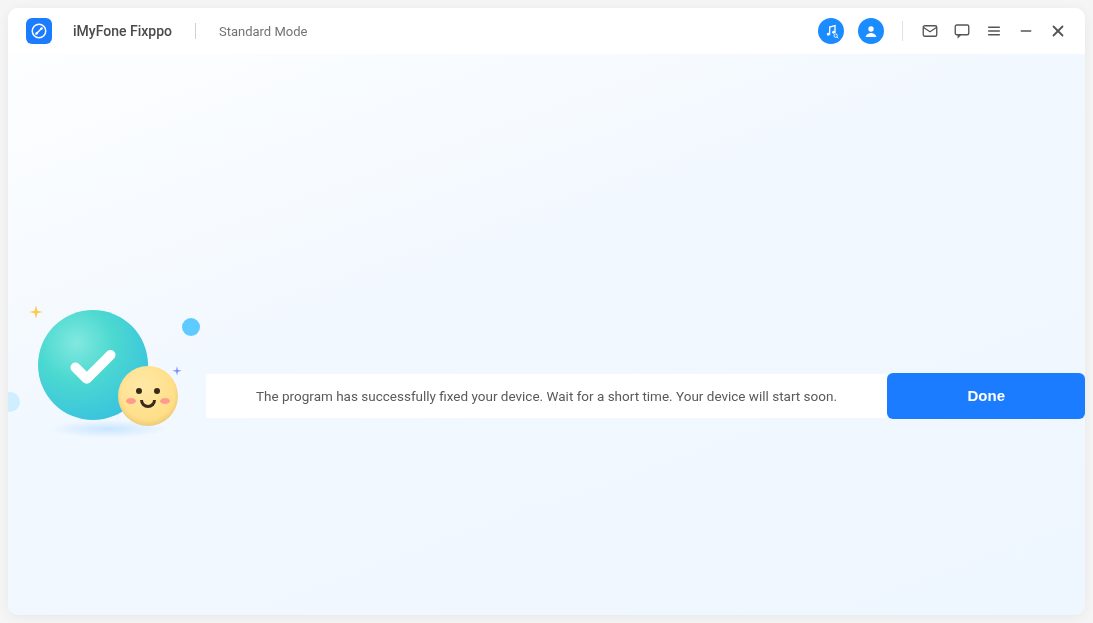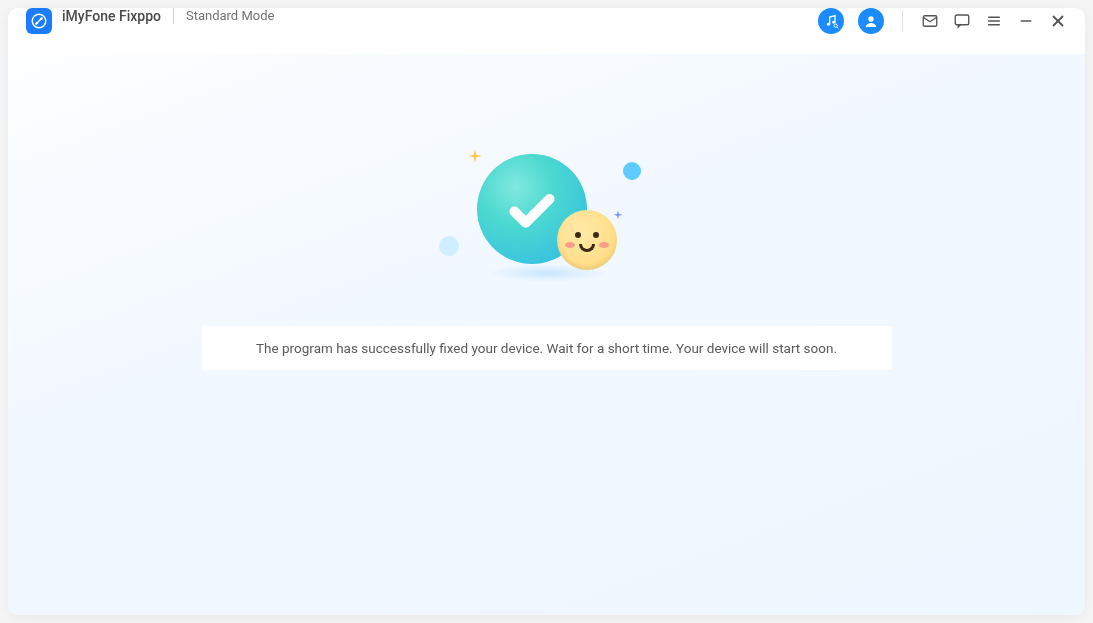--- a/index.html
+++ b/index.html
@@ -16,23 +16,24 @@
       height: 607px;
       background: #ffffff;
       border-radius: 10px;
       box-shadow: 0 2px 12px rgba(0,0,0,0.06);
       overflow: hidden;
       position: relative;
     }
     .titlebar {
       height: 46px;
       display: flex;
-      align-items: flex-start;
+      align-items: center;
       padding: 0 18px;
       background: #ffffff;
+      gap: 11px;
     }
     .logo-box {
       width: 26px;
       height: 26px;
       background: #1C7CFF;
       border-radius: 6px;
       display: flex;
       align-items: center;
       justify-content: center;
       margin-right: 10px;
@@ -80,21 +81,21 @@
       display: flex;
       align-items: center;
       justify-content: center;
       color: #555;
       cursor: pointer;
     }
     .content {
       height: calc(100% - 46px);
       background: linear-gradient(160deg, #fdfeff 0%, #f2f8ff 40%, #eef6ff 100%);
       display: flex;
-      flex-direction: column;
+      flex-direction: row;
       align-items: center;
       padding-top: 100px;
       position: relative;
     }
     .illustration {
       position: relative;
       width: 200px;
       height: 150px;
     }
     .big-circle {
@@ -290,15 +291,16 @@
         <div class="eye l"></div>
           <div class="eye r"></div>
         <div class="cheek l"></div>
           <div class="cheek r"></div>
         <div class="mouth"></div>
       </div>
     </div>
 
     <div class="message-box">The program has successfully fixed your device. Wait for a short time. Your device will start soon.</div>
 
+    <button class="done-btn">Done</button>
   </div>
 
 </div>
 
 </body></html>

